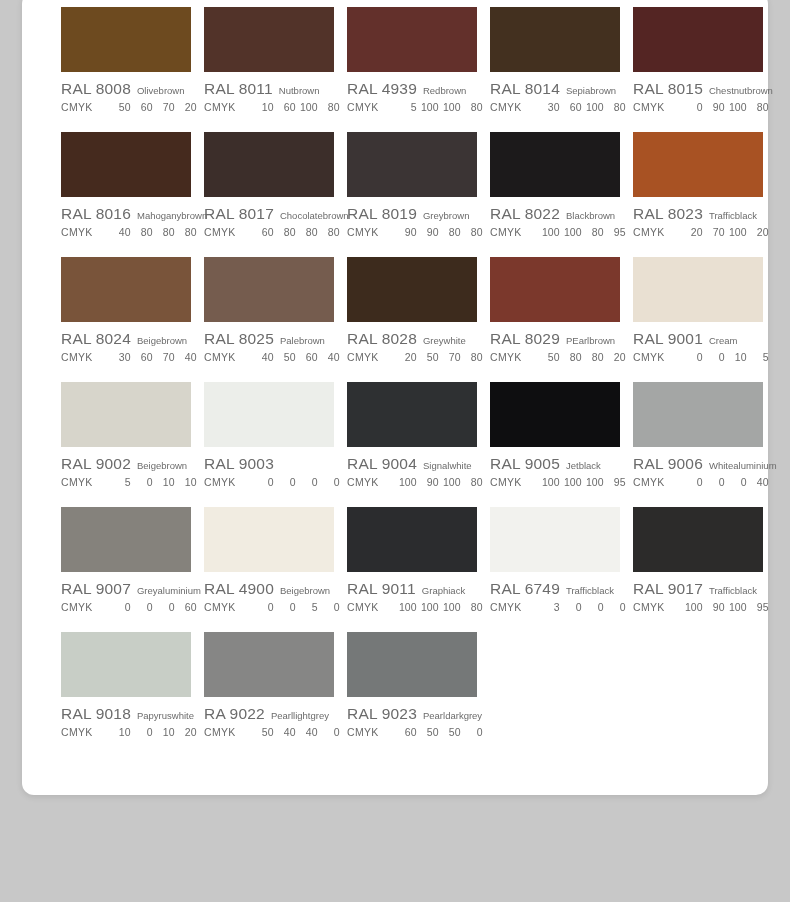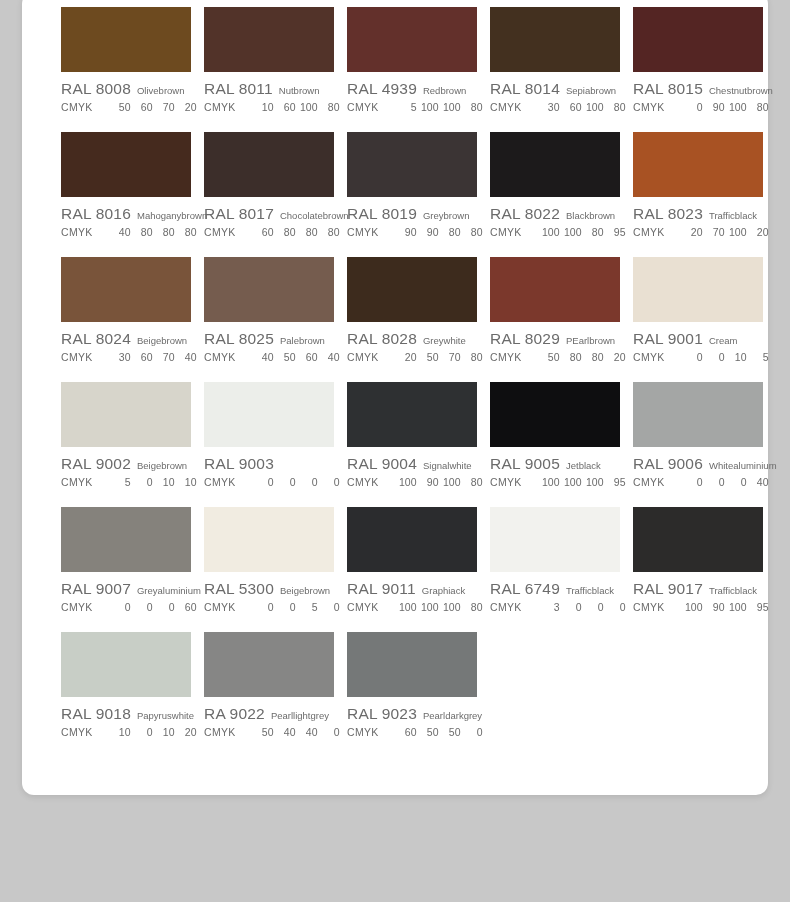--- a/index.html
+++ b/index.html
@@ -423,21 +423,21 @@
             <span>0</span>
             <span>0</span>
             <span>0</span>
             <span>60</span>
           </span>
         </div>
       </div>
       <div class="swatch-cell">
         <div class="swatch-chip" style="background: rgb(241, 236, 225);"></div>
         <div class="swatch-name-row">
-          <span class="ral-code">RAL 5300</span>
+          <span class="ral-code">RAL 4900</span>
           <span class="ral-colour-name">Beigebrown</span>
         </div>
         <div class="cmyk-row">
           <span class="cmyk-label">CMYK</span>
           <span class="cmyk-values">
             <span>0</span>
             <span>0</span>
             <span>5</span>
             <span>0</span>
           </span>

